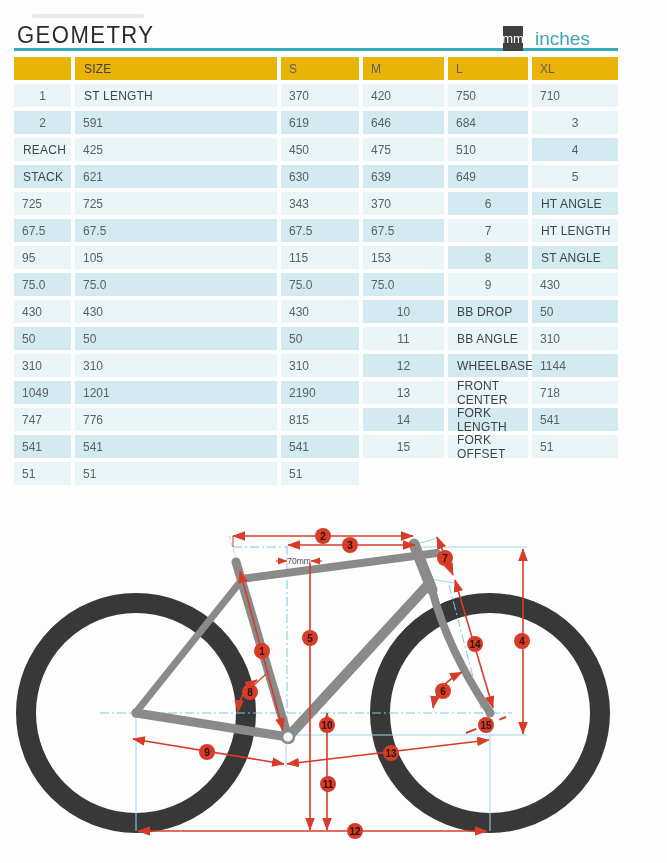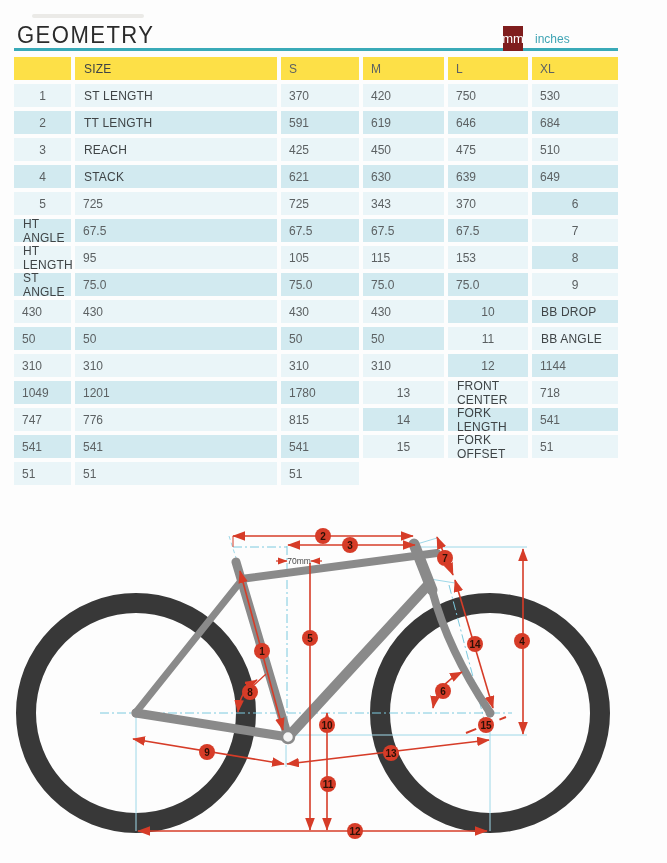--- a/index.html
+++ b/index.html
@@ -8,30 +8,30 @@
     font-family:"Liberation Sans", sans-serif;overflow:hidden;
   }
   
   .top-artifact{position:absolute;left:32px;top:14px;width:112px;height:4px;
     background:#b9b2a6;opacity:.25;border-radius:2px;}
   
   .page-title{position:absolute;left:17px;top:22px;font-size:23px;color:#2b2b2b;
     letter-spacing:1.5px;font-weight:400;transform:scaleX(.96);transform-origin:left;}
   .title-rule{position:absolute;left:14px;top:48px;width:604px;height:3px;background:#39aab8;}
   .unit-toggle{position:absolute;top:26px;left:503px;display:flex;align-items:center;}
-  .unit-mm{width:20px;height:25px;background:#7f1d1d;color:#ffffff;font-size:13px;
+  .unit-mm{width:20px;height:25px;background:#404040;color:#ffffff;font-size:13px;
     display:flex;align-items:center;justify-content:center;cursor:pointer;}
-  .unit-inches{height:25px;padding:0 12px;color:#3fa4b4;font-size:12px;
+  .unit-inches{height:25px;padding:0 12px;color:#3fa4b4;font-size:19px;
     display:flex;align-items:center;justify-content:center;cursor:pointer;}
   
   .geo-table{position:absolute;left:14px;top:57px;width:604px;display:grid;
     grid-template-columns:57px 202px 78px 81px 80px 86px;
     grid-auto-rows:23px;column-gap:4px;row-gap:4px;font-size:12px;}
   .cell{display:flex;align-items:center;background:#d9eef2;color:#555;}
-  .cell.head{background:#fde047;color:#41474a;}
+  .cell.head{background:#eab308;color:#41474a;}
   .cell.num{justify-content:center;color:#5a5f61;}
   .cell.label{padding-left:9px;color:#3f4446;letter-spacing:.2px;}
   .cell.val{padding-left:8px;color:#5c6163;}
   .row-light{background:#eaf5f8;}
   .row-dark{background:#d2eaf0;}
   
   .diagram{position:absolute;left:0;top:490px;}
   .badge-text{font-family:"Liberation Sans",sans-serif;font-size:10px;font-weight:bold;fill:#2d1006;}
   .anno-text{font-family:"Liberation Sans",sans-serif;font-size:8.5px;fill:#4a4a4a;}
 </style>
@@ -52,23 +52,22 @@
   <div class="cell head label">SIZE</div>
   <div class="cell head val">S</div>
   <div class="cell head val">M</div>
   <div class="cell head val">L</div>
   <div class="cell head val">XL</div>
 <div class="cell num row-light">1</div>
     <div class="cell label row-light">ST LENGTH</div>
     <div class="cell val row-light">370</div>
     <div class="cell val row-light">420</div>
     <div class="cell val row-light">750</div>
-    <div class="cell val row-light">530</div>
+    <div class="cell val row-light">710</div>
     <div class="cell num row-dark">2</div>
-    <div class="cell label row-dark">TT LENGTH</div>
     <div class="cell val row-dark">591</div>
     <div class="cell val row-dark">619</div>
     <div class="cell val row-dark">646</div>
     <div class="cell val row-dark">684</div>
     <div class="cell num row-light">3</div>
     <div class="cell label row-light">REACH</div>
     <div class="cell val row-light">425</div>
     <div class="cell val row-light">450</div>
     <div class="cell val row-light">475</div>
     <div class="cell val row-light">510</div>
@@ -112,24 +111,25 @@
     <div class="cell val row-dark">50</div>
     <div class="cell val row-dark">50</div>
     <div class="cell val row-dark">50</div>
     <div class="cell num row-light">11</div>
     <div class="cell label row-light">BB ANGLE</div>
     <div class="cell val row-light">310</div>
     <div class="cell val row-light">310</div>
     <div class="cell val row-light">310</div>
     <div class="cell val row-light">310</div>
     <div class="cell num row-dark">12</div>
+    <div class="cell label row-dark">WHEELBASE</div>
     <div class="cell val row-dark">1144</div>
     <div class="cell val row-dark">1049</div>
     <div class="cell val row-dark">1201</div>
-    <div class="cell val row-dark">1780</div>
+    <div class="cell val row-dark">2190</div>
     <div class="cell num row-light">13</div>
     <div class="cell label row-light">FRONT CENTER</div>
     <div class="cell val row-light">718</div>
     <div class="cell val row-light">747</div>
     <div class="cell val row-light">776</div>
     <div class="cell val row-light">815</div>
     <div class="cell num row-dark">14</div>
     <div class="cell label row-dark">FORK LENGTH</div>
     <div class="cell val row-dark">541</div>
     <div class="cell val row-dark">541</div>

